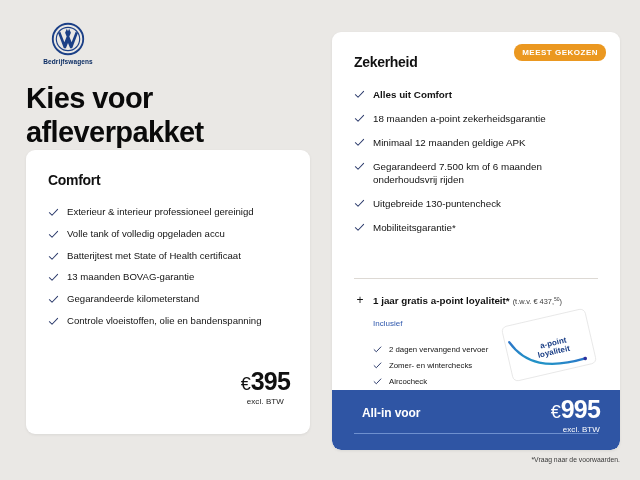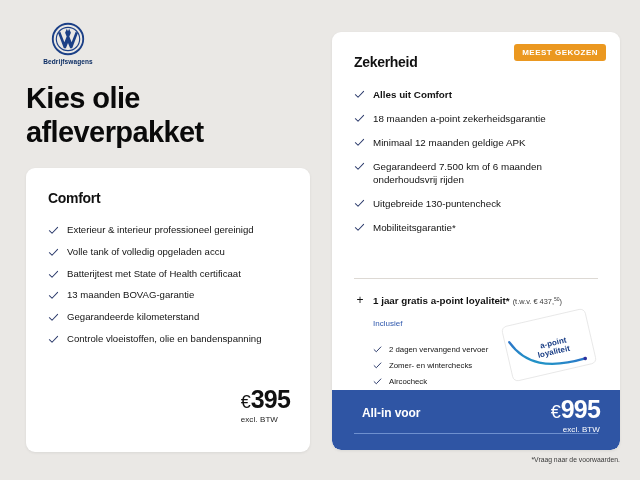--- a/index.html
+++ b/index.html
@@ -25,33 +25,33 @@
     font-size:29px;line-height:1.17;font-weight:700;color:#0a0a0a;
     letter-spacing:-.6px;
   }
   .headline span{display:block;}
 
   
   .card{
     position:absolute;background:#fff;border-radius:9px;
     box-shadow:0 1px 3px rgba(0,0,0,.07);
   }
-  .card-left{left:26px;top:168px;width:284px;height:284px;}
+  .card-left{left:26px;top:150px;width:284px;height:284px;}
   .card-right{left:332px;top:32px;width:288px;height:418px;overflow:hidden;}
 
   .card-title{
     font-size:14px;font-weight:700;color:#111;letter-spacing:-.3px;
   }
   .card-left .card-title{position:absolute;left:22px;top:22px;}
   .card-right .card-title{position:absolute;left:22px;top:22px;}
 
   
   .badge{
     position:absolute;right:14px;top:12px;
-    background:#eb9820;color:#fff;border-radius:3px;
+    background:#eb9820;color:#fff;border-radius:8px;
     font-size:8px;font-weight:700;letter-spacing:.5px;
     padding:4px 8px 4px 8px;text-transform:uppercase;
   }
 
   
   ul.feats{list-style:none;margin:0;padding:0;}
   ul.feats li{
     position:relative;padding-left:19px;
     font-size:9.6px;line-height:1.33;color:#131313;
     margin-bottom:9px;
@@ -60,21 +60,21 @@
   .card-right ul.feats{position:absolute;left:22px;top:56px;width:250px;}
   .card-right ul.feats li{font-size:9.8px;margin-bottom:11px;}
   .card-right ul.feats li.bold{font-weight:700;}
   .chk{
     position:absolute;left:0;top:1px;width:11px;height:11px;
   }
   .chk svg{display:block;}
 
   
   .price-left{
-    position:absolute;right:20px;bottom:28px;text-align:left;
+    position:absolute;right:20px;bottom:28px;text-align:center;
   }
   .price-big{font-size:25px;font-weight:700;color:#111;letter-spacing:-.8px;line-height:1;}
   .price-big .eur{font-size:18px;font-weight:400;letter-spacing:0;}
   .price-sub{font-size:8px;color:#222;margin-top:3px;letter-spacing:.1px;}
 
   
   .divider{
     position:absolute;left:22px;top:246px;width:244px;height:1px;background:#ddd9d4;
   }
   .plus-row{
@@ -141,21 +141,21 @@
   <div class="brand">
     <svg class="vw-mark" viewBox="0 0 48 48">
       <circle cx="24" cy="24" r="21.5" fill="none" stroke="#1b3f86" stroke-width="2.6"></circle>
       <circle cx="24" cy="24" r="16.5" fill="none" stroke="#1b3f86" stroke-width="1.6"></circle>
       <path d="M13.2 13.8 L18.9 28.6 L22.1 20.6 L19.9 15.1 L22.4 9.4 L24 13.2 L25.6 9.4 L28.1 15.1 L25.9 20.6 L29.1 28.6 L34.8 13.8 L38.0 15.6 L29.9 36.9 L27.0 36.9 L24 29.6 L21.0 36.9 L18.1 36.9 L10.0 15.6 Z" fill="#1b3f86"></path>
     </svg>
     <div class="brand-sub">Bedrijfswagens</div>
   </div>
 
   <div class="headline">
-    <span>Kies olie</span>
+    <span>Kies voor</span>
     <span>afleverpakket</span>
   </div>
 
   <div class="card card-left">
     <div class="card-title">Comfort</div>
 
     <ul class="feats">
       <li>
         <span class="chk">
           <svg viewBox="0 0 12 12" width="11" height="11">

